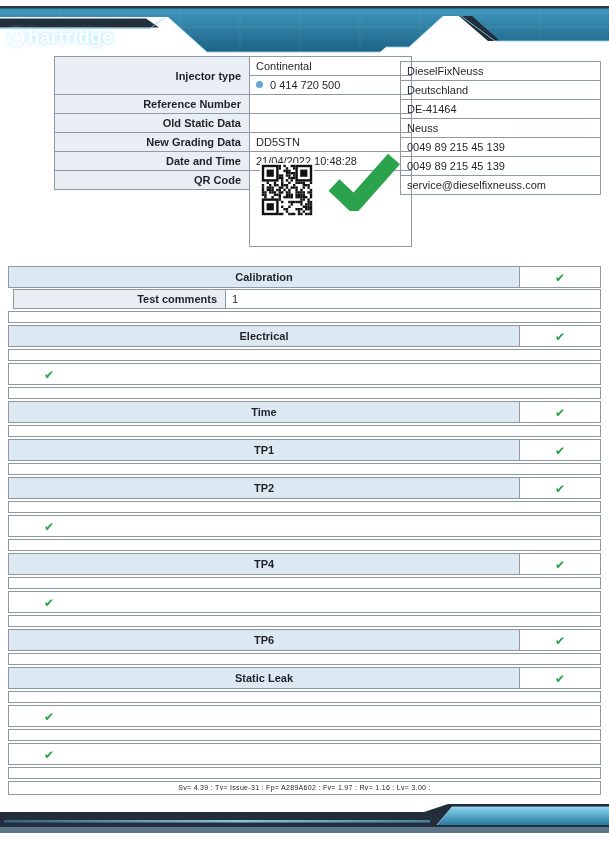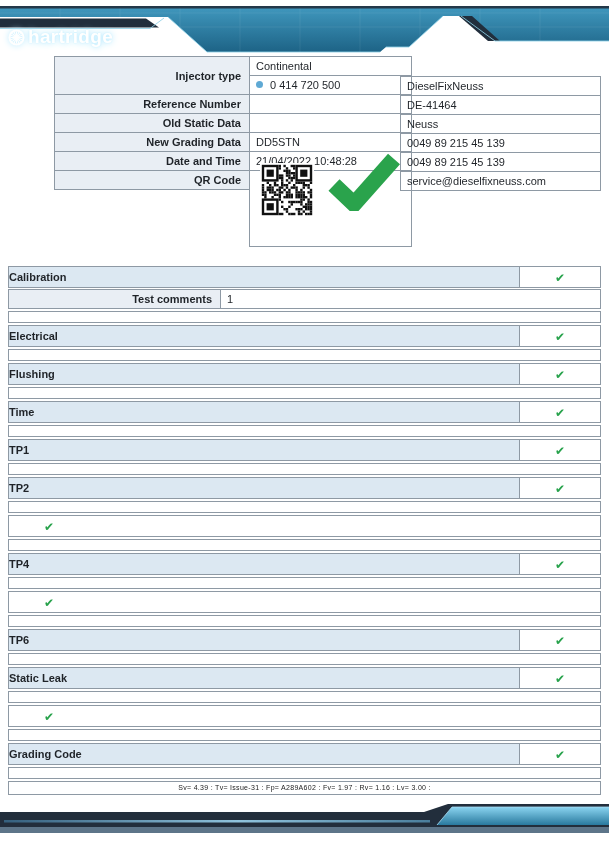--- a/index.html
+++ b/index.html
@@ -27,33 +27,33 @@
   .logo svg{vertical-align:-3px;margin-right:3px;filter:drop-shadow(0 0 3px #b5e9ff);}
   
   table{border-collapse:collapse;table-layout:fixed;font-size:11px;}
   td{border:1px solid var(--border);padding:0 6px;height:18px;overflow:hidden;white-space:nowrap;}
   .info-left{position:absolute;top:56px;left:10px;width:357px;margin-left:44px;}
   .info-left col.c1{width:195px;} .info-left col.c2{width:162px;}
   td.lbl{background:var(--lblbg);font-weight:bold;text-align:right;padding-right:8px;}
   td.qr-cell{height:74px;position:relative;padding:0;overflow:visible;}
   td.spacer{border:none;background:transparent;height:56px;}
   .dot{display:inline-block;width:7px;height:7px;border-radius:50%;background:#5fa9d4;margin-right:7px;vertical-align:1px;}
-  .info-right{position:absolute;top:76px;left:400px;width:200px;}
+  .info-right{position:absolute;top:61px;left:400px;width:200px;}
   .info-right col{width:200px;}
   .qr-img{position:absolute;left:10px;top:-8px;}
   .big-check{position:absolute;right:10px;top:-18px;}
   
   .sections{position:absolute;top:266px;left:8px;width:593px;}
   .sec-title{display:flex;height:20px;border:1px solid var(--border);}
-  .sec-label{flex:1;background:var(--secbg);text-align:left;font-weight:bold;font-size:11px;line-height:20px;border-right:1px solid var(--border);}
+  .sec-label{flex:1;background:var(--secbg);text-align:center;font-weight:bold;font-size:11px;line-height:20px;border-right:1px solid var(--border);}
   .sec-check{width:80px;background:#fff;text-align:center;line-height:20px;}
   .check{color:var(--green);font-weight:bold;font-size:12px;}
   .sec-empty{height:10px;border:1px solid var(--border);margin-top:2px;background:#fff;}
   .section{margin-bottom:2px;}
-  .comments-row{display:flex;height:18px;border:1px solid var(--border);margin-top:1px;}
+  .comments-row{display:flex;height:18px;border:1px solid var(--border);margin-left:5px;margin-top:1px;}
   .comments-label{width:203px;background:var(--lblbg);font-weight:bold;font-size:11px;line-height:18px;text-align:right;padding-right:8px;border-right:1px solid var(--border);}
   .comments-value{flex:1;background:#fff;font-size:11px;line-height:18px;padding-left:6px;}
   
   .version-box{margin-top:2px;border:1px solid var(--border);height:12px;line-height:12px;text-align:center;font-size:7px;color:#222;letter-spacing:.3px;background:#fff;}
 </style>
 </head>
 <body>
 
 <svg class="banner-top" viewBox="0 0 609 50" preserveAspectRatio="none">
   <defs>
@@ -324,20 +324,23 @@
 
 <table class="info-right">
   <colgroup>
       <col>
     </colgroup>
   <tbody>
       <tr>
         <td>DieselFixNeuss</td>
       </tr>
   <tr>
+        <td>Deutschland</td>
+      </tr>
+  <tr>
         <td>DE-41464</td>
       </tr>
   <tr>
         <td>Neuss</td>
       </tr>
   <tr>
         <td>0049 89 215 45 139</td>
       </tr>
   <tr>
         <td>0049 89 215 45 139</td>
@@ -365,21 +368,20 @@
   <div class="section">
     <div class="sec-title">
       <div class="sec-label">Electrical</div>
       <div class="sec-check"><span class="check">✔</span></div>
     </div>
     <div class="sec-empty"></div>
   </div>
 
   <div class="section">
     <div class="sec-title">
-      <div class="sec-label">Flushing</div>
       <div class="sec-check"><span class="check">✔</span></div>
     </div>
     <div class="sec-empty"></div>
   </div>
 
   <div class="section">
     <div class="sec-title">
       <div class="sec-label">Time</div>
       <div class="sec-check"><span class="check">✔</span></div>
     </div>
@@ -442,21 +444,20 @@
 
   <div class="section">
     <div class="sec-title">
       <div class="sec-check"><span class="check">✔</span></div>
     </div>
     <div class="sec-empty"></div>
   </div>
 
   <div class="section">
     <div class="sec-title">
-      <div class="sec-label">Grading Code</div>
       <div class="sec-check"><span class="check">✔</span></div>
     </div>
     <div class="sec-empty"></div>
   </div>
 
   <div class="version-box">Sv= 4.39  :  Tv= Issue-31  :  Fp= A289A602  :  Fv= 1.97  :  Rv= 1.16  :  Lv= 3.00  :</div>
 </div>
 
 <svg class="banner-bottom" viewBox="0 0 609 36" preserveAspectRatio="none">
   <defs>

